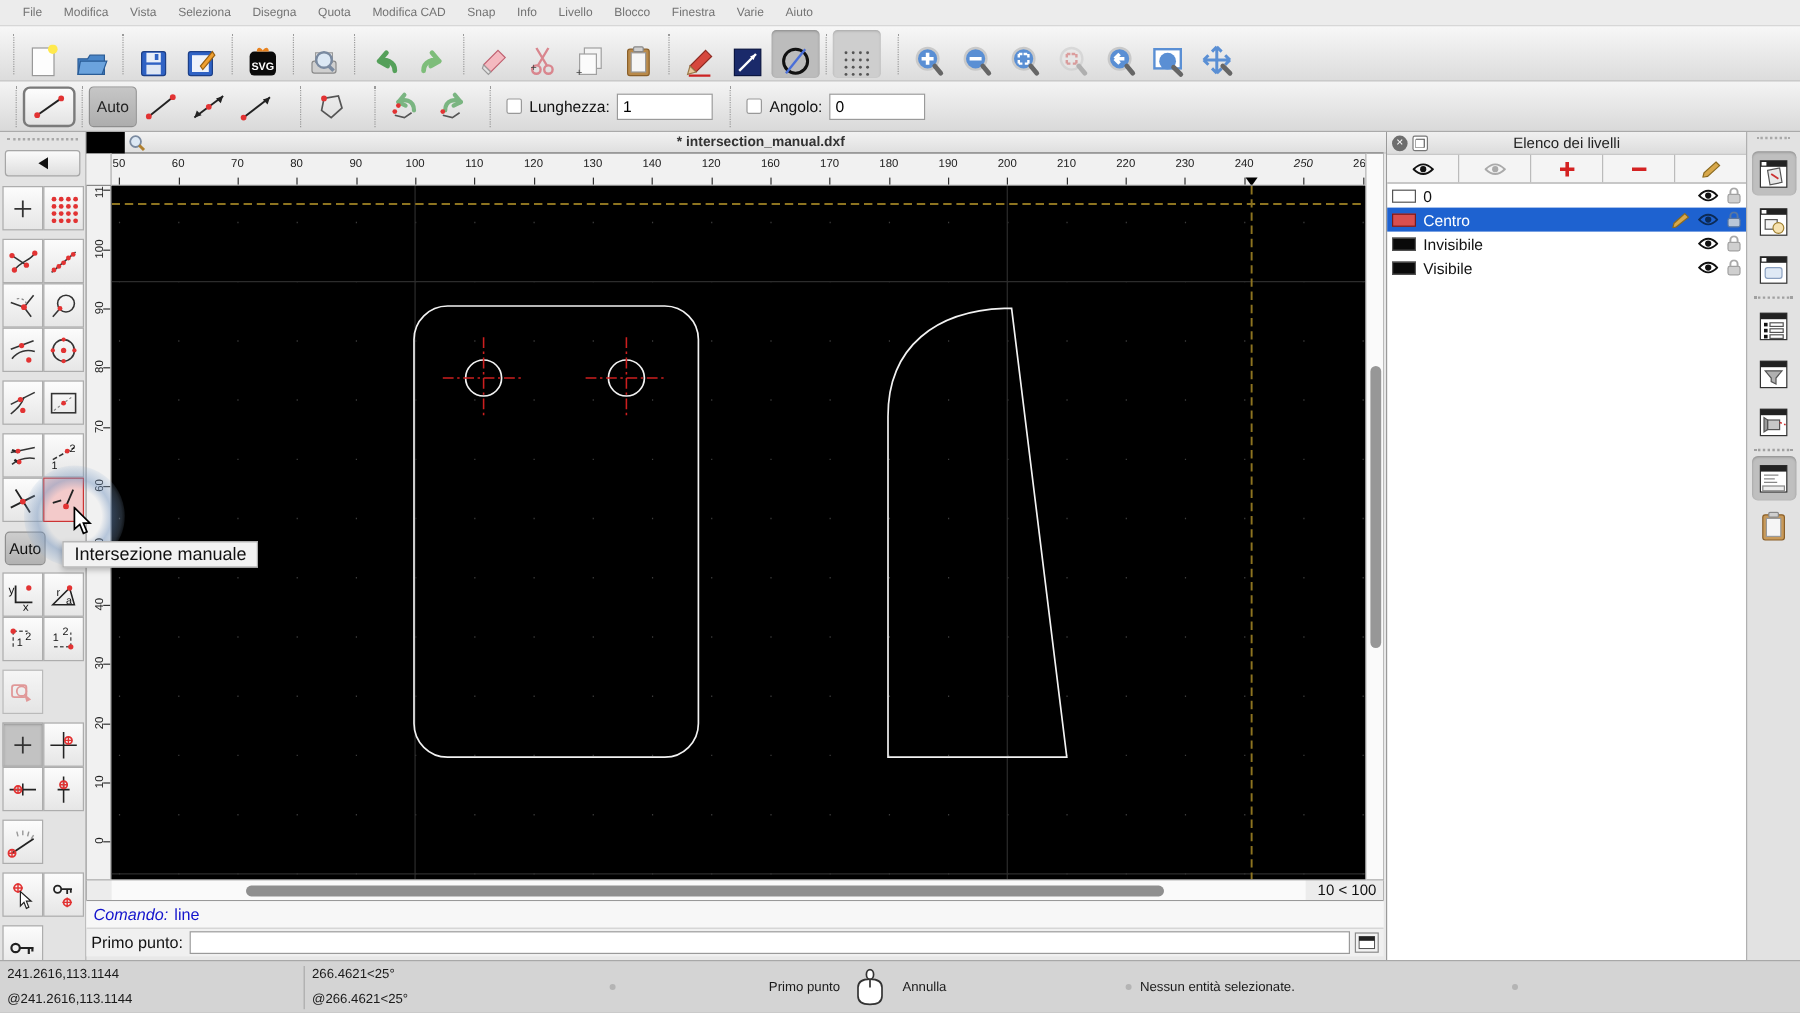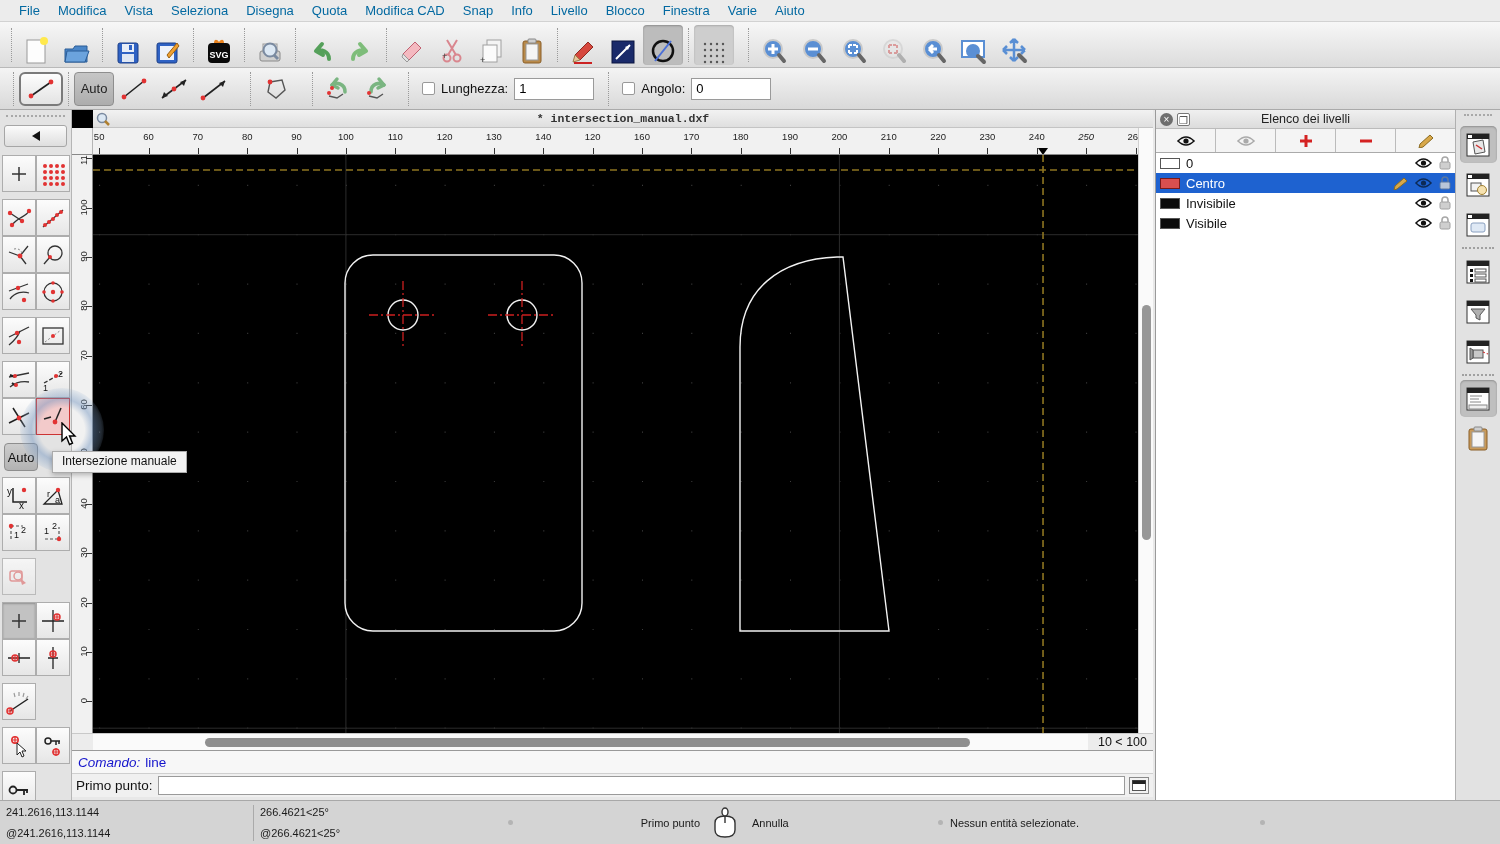--- a/index.html
+++ b/index.html
@@ -1,21 +1,21 @@
 <!DOCTYPE html>
 <html><head>
 <meta charset="utf-8">
 <style>
   * { margin:0; padding:0; box-sizing:border-box; }
   html,body { width:1500px; height:844px; overflow:hidden; }
   body { font-family:"Liberation Sans","DejaVu Sans",sans-serif; background:#e8e8e8; position:relative; font-size:13px; color:#111; }
 
   
   #menubar { position:absolute; left:0; top:0; width:1500px; height:22px; background:#ececec; border-bottom:1px solid #d2d2d2; display:flex; align-items:center; padding-left:10px; }
-  #menubar .menu-item { padding:0 9px; font-size:13px; color:#0369a1; line-height:22px; cursor:default; }
+  #menubar .menu-item { padding:0 9px; font-size:10px; color:#737373; line-height:22px; cursor:default; }
 
   
   #toolbar1 { position:absolute; left:0; top:22px; width:1500px; height:46px; background:linear-gradient(#f7f7f7,#dcdcdc); border-bottom:1px solid #b9b9b9; display:flex; align-items:center; padding-left:6px; }
   .tb-sep { width:1px; height:34px; border-left:1px dotted #9a9a9a; margin:0 5px; }
   .tb-btn { width:40px; height:40px; display:flex; align-items:flex-end; justify-content:center; border-radius:4px; position:relative; }
   .tb-btn.pressed { background:#bcbcbc; box-shadow:inset 0 1px 2px rgba(0,0,0,.25); }
   .tb-btn.pressed2 { background:#cecece; box-shadow:inset 0 1px 2px rgba(0,0,0,.18); }
   .tb-btn svg { display:block; }
 
   
@@ -33,21 +33,21 @@
   .back-btn { margin:0 4px 8px 4px; height:22px; background:linear-gradient(#fbfbfb,#dedede); border:1px solid #a6a6a6; border-radius:3px; display:flex; align-items:center; justify-content:center; }
   .snap-grid2 { display:grid; grid-template-columns:34px 34px; gap:0; justify-content:center; }
   .snap-btn { width:34px; height:37px; background:linear-gradient(#fcfcfc,#e6e6e6); border:1px solid #adadad; display:flex; align-items:center; justify-content:center; }
   .snap-btn.pressed { background:#c2c2c2; box-shadow:inset 0 1px 2px rgba(0,0,0,.25); }
   .snap-btn.hot { background:#f3caca; border:1px solid #cc3333; }
   .snap-gap { height:7px; }
   .snap-auto { margin:8px 4px 6px 4px; width:34px; height:28px; background:linear-gradient(#cdcdcd,#b2b2b2); border:1px solid #8e8e8e; border-radius:4px; display:flex; align-items:center; justify-content:center; font-size:13px; }
 
   
   #doc { position:absolute; left:72px; top:110px; width:1081px; height:640px; background:#000; }
-  #doc-titlebar { position:absolute; left:21px; top:0; width:1060px; height:18px; background:linear-gradient(#f2f2f2,#dfdfdf); border-bottom:1px solid #c4c4c4; display:flex; align-items:center;font-family:Liberation Mono, monospace; }
+  #doc-titlebar { position:absolute; left:32px; top:0; width:1060px; height:18px; background:linear-gradient(#f2f2f2,#dfdfdf); border-bottom:1px solid #c4c4c4; display:flex; align-items:center; }
   #doc-title { position:absolute; left:0; width:100%; text-align:center; font-size:11.5px; color:#333; font-weight:bold; }
   #doc-icon { margin-left:3px; z-index:2; }
   #hruler { position:absolute; left:21px; top:18px; width:1045px; height:27px; background:#f1f1f1; border-bottom:1px solid #888; overflow:hidden; }
   #vruler { position:absolute; left:0; top:18px; width:21px; height:605px; background:#f1f1f1; border-right:1px solid #888; overflow:hidden; }
   #corner-tl { position:absolute; left:0; top:18px; width:21px; height:27px; background:#f1f1f1; border-right:1px solid #b5b5b5; border-bottom:1px solid #888; z-index:3; }
   .hr-num { position:absolute; top:3px; font-size:9.5px; color:#222; transform:translateX(-50%); }
   .hr-tick { position:absolute; bottom:0; width:1px; height:6px; background:#333; }
   .vr-num { position:absolute; left:1px; font-size:9.5px; color:#222; transform:rotate(-90deg); transform-origin:center; width:20px; text-align:center; }
   .vr-tick { position:absolute; right:0; height:1px; width:6px; background:#333; }
   #canvas-wrap { position:absolute; left:21px; top:45px; width:1045px; height:578px; background:#000; overflow:hidden; }
@@ -91,21 +91,21 @@
   #cmd-input-label { font-size:13.5px; margin-right:5px; white-space:nowrap; }
   #cmd-input { flex:1; height:19px; background:#fff; border:1px solid #9a9a9a; margin-right:4px; font-family:inherit; font-size:13px; }
   #cmd-kbd-btn { width:20px; height:17px; border:1px solid #8a8a8a; background:#f2f2f2; margin-right:4px; display:flex; align-items:center; justify-content:center; }
 
   
   #statusbar { position:absolute; left:0; top:800px; width:1500px; height:44px; background:#d4d4d4; border-top:1px solid #a8a8a8; font-size:11px; color:#1a1a1a; }
   #statusbar .sb-v-sep { position:absolute; top:4px; height:36px; border-left:1px solid #aaa; }
   .sb-dot { position:absolute; width:5px; height:5px; border-radius:50%; background:#b4b4b4; }
 
   
-  #tooltip { position:absolute; left:52px; top:451px; height:22px; padding:2px 9px; background:#f2f2f2; border:1px solid #ababab; box-shadow:0 2px 5px rgba(0,0,0,.25); font-size:12px; color:#111; z-index:50; white-space:nowrap; }
+  #tooltip { position:absolute; left:52px; top:451px; height:22px; padding:2px 9px; background:#f2f2f2; border:1px solid #ababab; box-shadow:0 2px 5px rgba(0,0,0,.25); font-size:15px; color:#111; z-index:50; white-space:nowrap; }
   #glow { position:absolute; left:20px; top:388px; width:84px; height:84px; border-radius:50%; z-index:40; pointer-events:none;
           background:radial-gradient(circle, rgba(120,150,190,0) 38%, rgba(110,145,190,.45) 52%, rgba(140,170,205,.25) 66%, rgba(160,185,215,0) 75%); }
   #cursor { position:absolute; left:60px; top:422px; z-index:60; }
 </style>
 </head>
 <body>
 
 <div id="menubar">
     <div class="menu-item">File</div>
     <div class="menu-item">Modifica</div>

